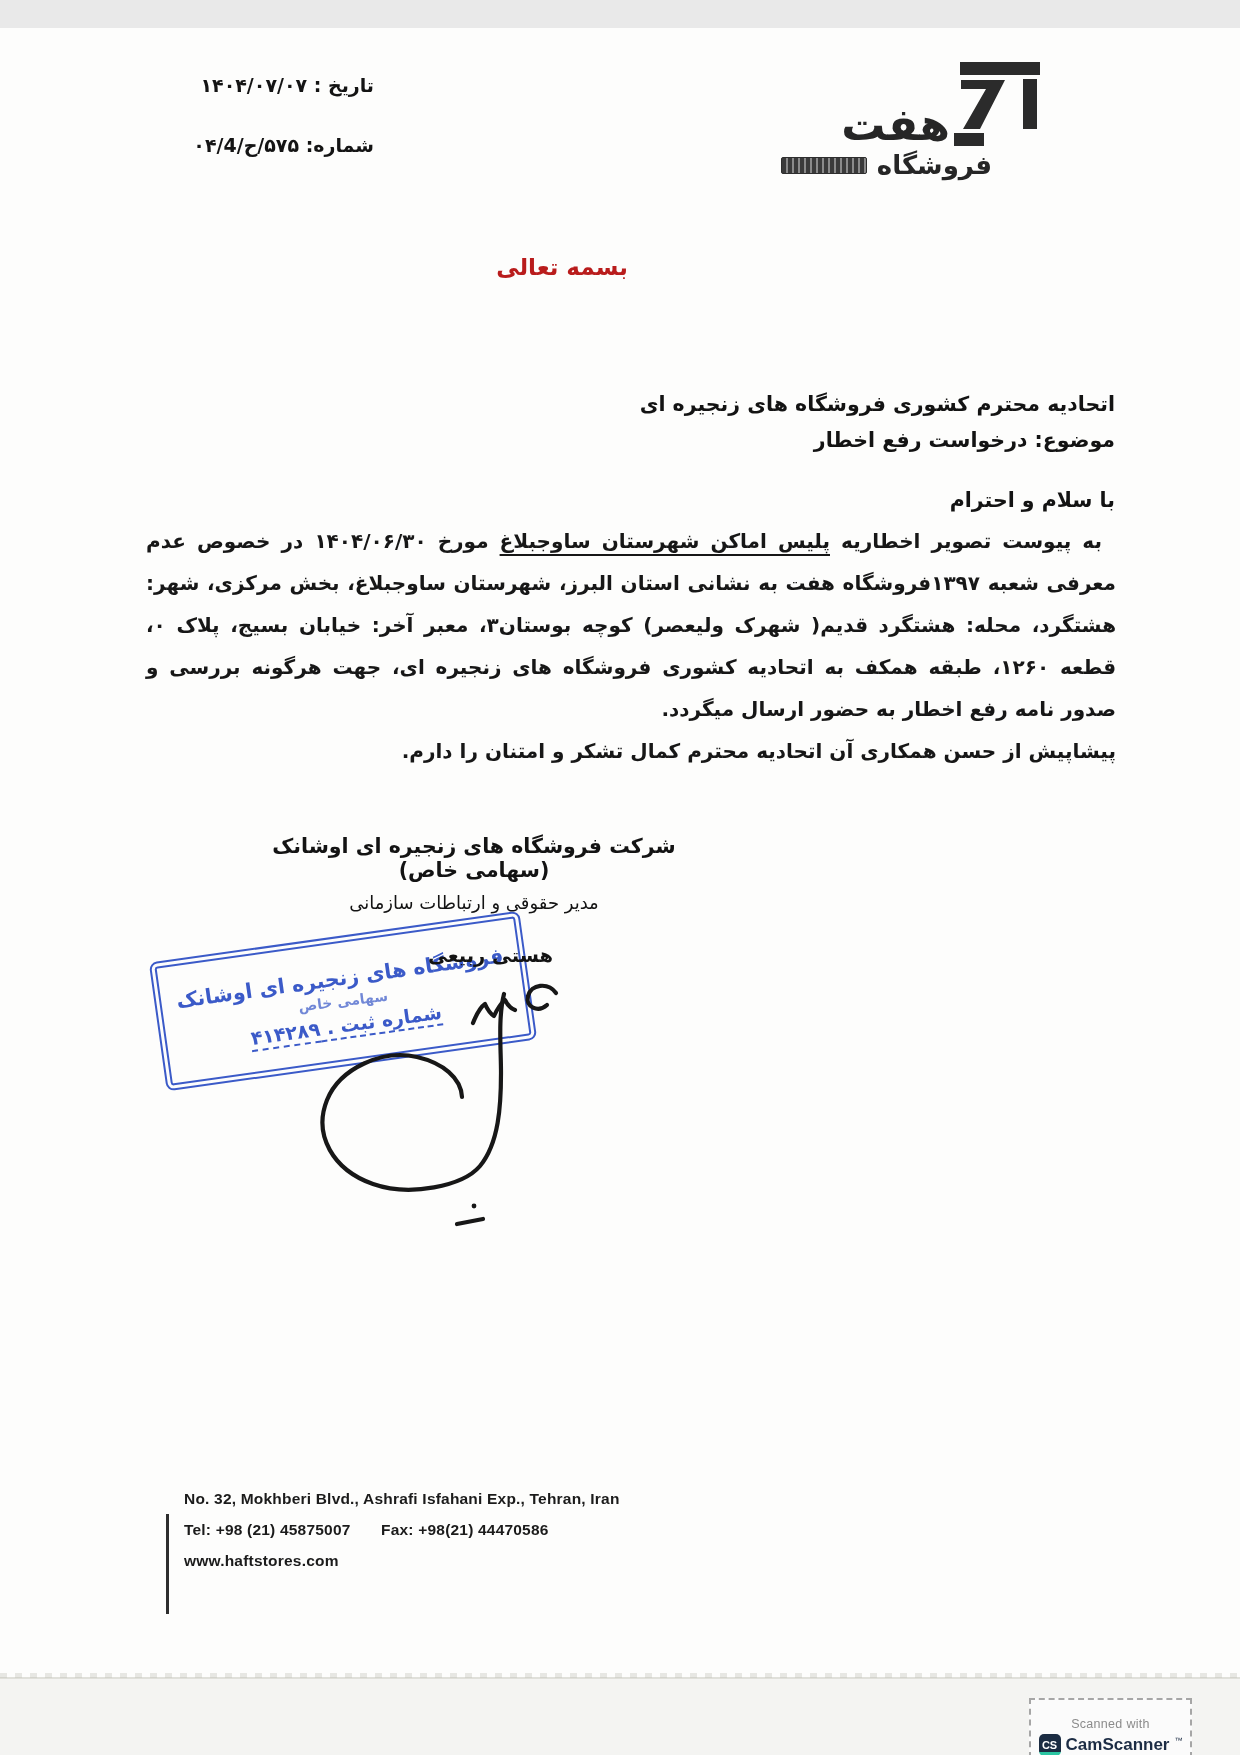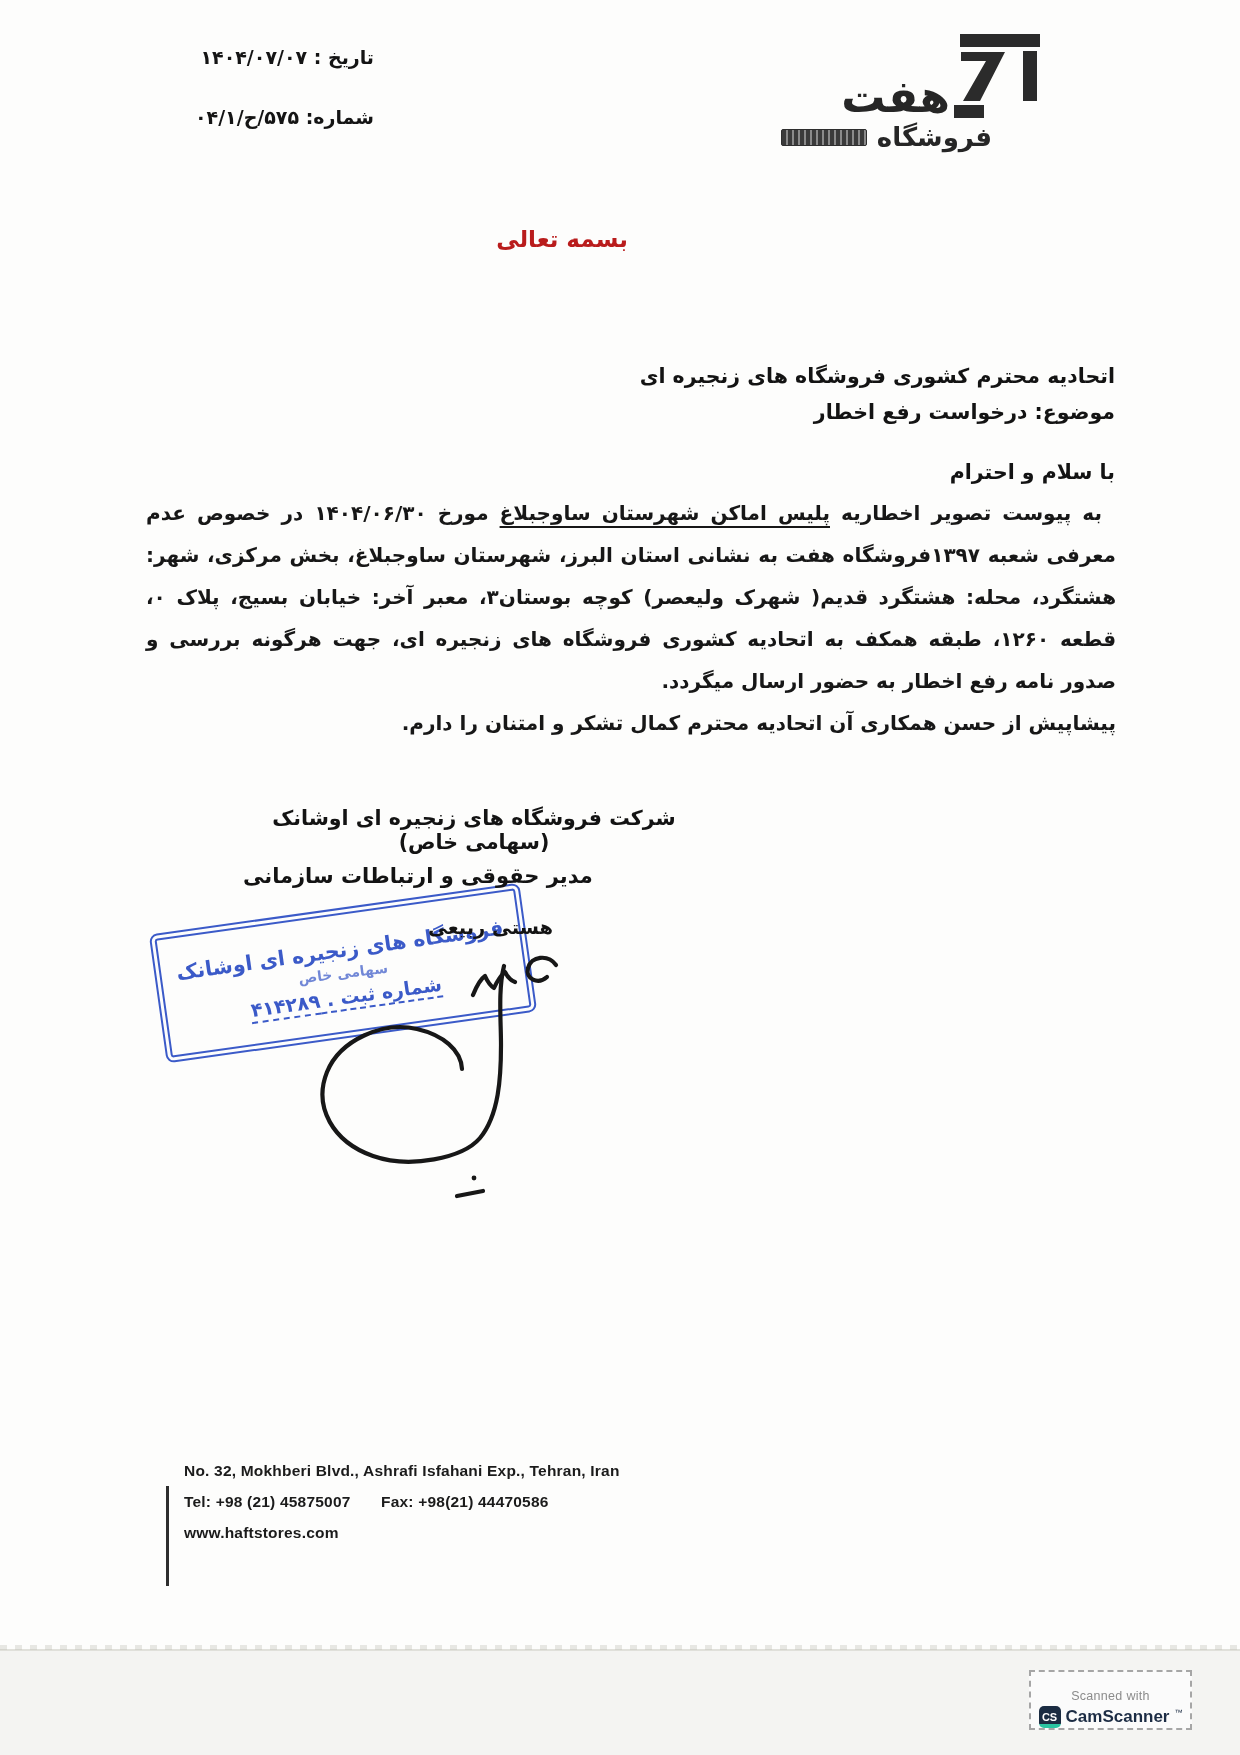--- a/index.html
+++ b/index.html
@@ -1,19 +1,19 @@
 <!DOCTYPE html>
 <html lang="fa"><head>
 <meta charset="utf-8">
 <style>
   * { margin:0; padding:0; box-sizing:border-box; }
   html,body { background:#e9e9e9; }
   body { width:1240px; height:1755px; position:relative; margin:0 auto;
          font-family:"DejaVu Sans", sans-serif; }
-  .page { position:absolute; inset:0; background:#fdfdfc; overflow:hidden; }
+  .page { position:absolute; inset:0; background:#fdfdfc; overflow:hidden;margin-top:28px; }
 
   
   .hdr-meta { position:absolute; left:160px; top:46px; width:214px;
               direction:rtl; color:#141414; font-size:19px; font-weight:700; }
   .hdr-meta .line { height:30px; margin-bottom:30px; white-space:nowrap; }
 
   .logo { position:absolute; right:200px; top:34px; width:262px; color:#262626; }
   .logo-row1 { display:flex; flex-direction:row-reverse; align-items:flex-end; gap:4px; justify-content:flex-start; }
   .logo-name { font-size:44px; font-weight:800; line-height:.95; letter-spacing:-1px; }
   .logo-row2 { display:flex; flex-direction:row-reverse; align-items:center; gap:10px; margin-top:4px; padding-right:48px; }
@@ -33,22 +33,22 @@
 
   .body-par { position:absolute; left:146px; top:492px; width:970px; direction:rtl;
               text-align:justify; font-size:20px; line-height:42px; font-weight:600;
               color:#171717; }
   .body-par .lead { display:inline-block; width:14px; }
   .body-par .u { text-decoration:underline; text-decoration-thickness:1.8px; text-underline-offset:6px; }
   .closing { direction:rtl; text-align:right; }
 
   .sig-company { position:absolute; left:243px; top:806px; width:462px; text-align:center;
                  direction:rtl; font-size:20.5px; font-weight:700; color:#131313; z-index:2; }
-  .sig-title   { position:absolute; left:243px; top:864px; width:462px; text-align:left;
-                 direction:rtl; font-size:21px; font-weight:700; color:#131313; z-index:2; }
+  .sig-title   { position:absolute; left:243px; top:864px; width:462px; text-align:center;
+                 direction:rtl; font-size:18px; font-weight:400; color:#131313; z-index:2; }
   .sig-name    { position:absolute; left:428px; top:916px; direction:rtl; font-size:19.5px;
                  font-weight:700; color:#131313; z-index:2; white-space:nowrap; }
 
   
   .stamp { position:absolute; left:156px; top:908px; width:374px; height:130px; z-index:1;
            transform:rotate(-8deg); border:7px double #2b4dc4; border-radius:8px;
            display:flex; flex-direction:column; align-items:center; justify-content:center;
            direction:rtl; color:#2b4dc4; opacity:.92; background:rgba(255,255,255,0); }
   .stamp .s1 { font-size:20.5px; font-weight:800; white-space:nowrap; }
   .stamp .s2 { font-size:14px; font-weight:600; opacity:.72; margin-top:3px; transform:rotate(1deg); }
@@ -82,21 +82,21 @@
   .cs-name { font-size:17px; font-weight:800; color:#1c2c44; }
   .cs-tm   { font-size:8px; color:#1c2c44; align-self:flex-start; margin-top:2px; }
 </style>
 </head>
 <body>
 
 <div class="page">
 
   <div class="hdr-meta">
     <div class="line">تاریخ : ۱۴۰۴/۰۷/۰۷</div>
-    <div class="line">شماره: ۵۷۵/ح/۰۴/۱</div>
+    <div class="line">شماره: ۵۷۵/ح/۰۴/4</div>
   </div>
 
   <div class="logo">
     <div class="logo-row1">
       <svg class="seven-box" width="86" height="84" viewBox="0 0 86 84">
         <g fill="#2b2b2b">
           <rect x="6" y="0" width="80" height="13"></rect>
           <rect x="69" y="17" width="14" height="50"></rect>
           <path d="M7,18 h44 l-25,49 h-17 l23,-40 h-25 z"></path>
           <rect x="0" y="71" width="30" height="13"></rect>

